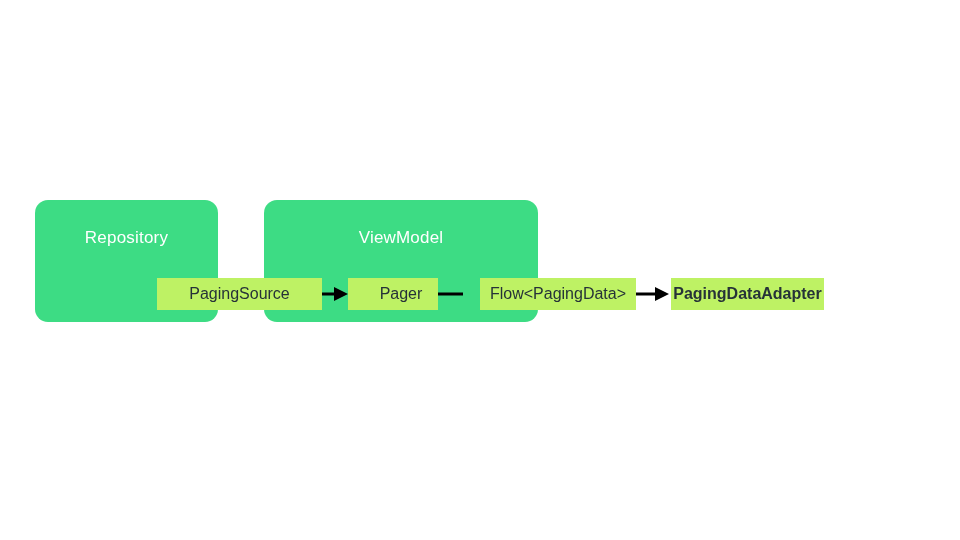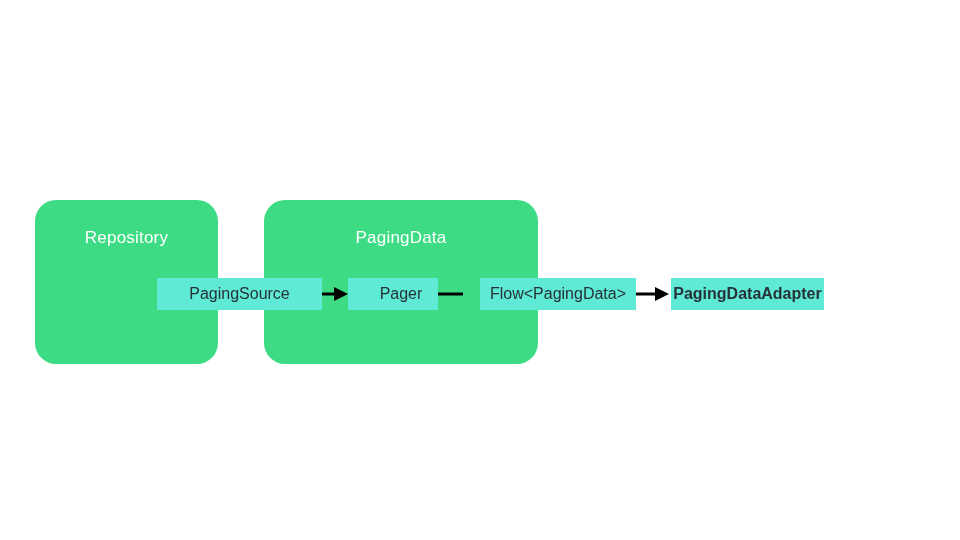--- a/index.html
+++ b/index.html
@@ -12,40 +12,40 @@
   *{box-sizing:border-box;margin:0;padding:0;}
   html,body{width:960px;height:540px;overflow:hidden;}
   body{
     background:var(--bg);
     font-family:"Liberation Sans","DejaVu Sans",sans-serif;
     position:relative;
   }
   .canvas{position:absolute;left:0;top:0;width:960px;height:540px;}
   .layer{
     position:absolute;
-    top:200px;height:164px;
+    top:200px;height:122px;
     background:var(--green);
-    border-radius:21px;
+    border-radius:13px;
   }
   .layer-title{
     position:absolute;
     left:0;right:0;top:28px;
     text-align:center;
     color:var(--title-text);
     font-size:17px;
     line-height:20px;
     letter-spacing:.2px;
   }
   .layer--repository{left:35px;width:183px;}
   .layer--viewmodel{left:264px;width:274px;}
   .layer--ui{left:583px;width:345px;}
   .node{
     position:absolute;
     top:278px;height:32px;
-    background:#5eead4;
+    background:#bef264;
     color:var(--label-text);
     font-size:16px;
     line-height:32px;
     text-align:center;
     white-space:nowrap;
   }
   .node--pagingsource{left:157px;width:165px;}
   .node--pager{left:348px;width:90px;padding-left:16px;}
   .node--flow{left:440px;width:156px;margin-left:40px;}
   .node--adapter{left:671px;width:153px;font-weight:bold;}
@@ -59,21 +59,21 @@
 </head>
 <body>
 
 <div class="canvas">
 
   <div class="layer layer--repository">
     <div class="layer-title">Repository</div>
   </div>
 
   <div class="layer layer--viewmodel">
-    <div class="layer-title">PagingData</div>
+    <div class="layer-title">ViewModel</div>
   </div>
 
 
   <svg class="connectors" viewBox="0 0 960 540" xmlns="http://www.w3.org/2000/svg">
 
     <g>
       <line class="stroke" x1="322" y1="294" x2="335" y2="294"></line>
       <polygon class="fill" points="334,287 334,301 348,294"></polygon>
     </g>
 

